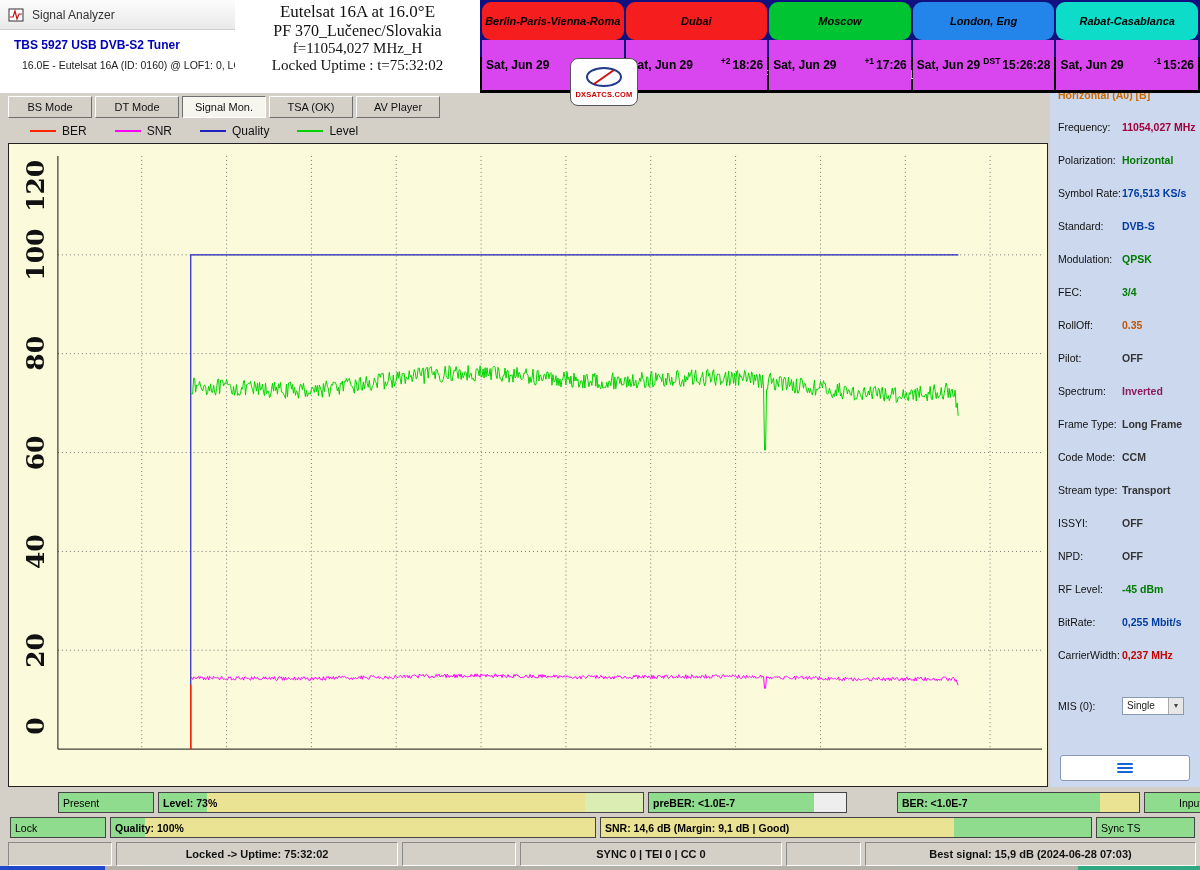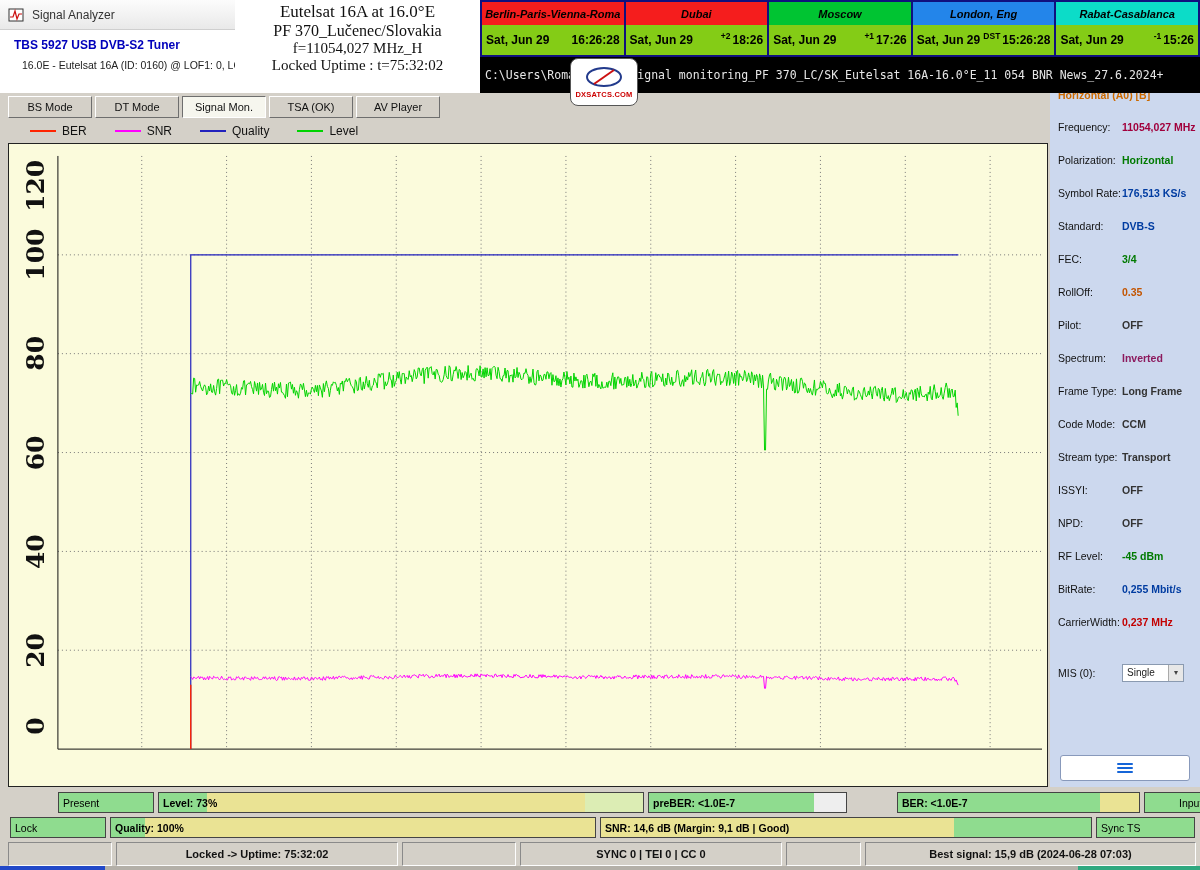--- a/index.html
+++ b/index.html
@@ -16,22 +16,22 @@
 
 .overlay{position:absolute;left:235px;top:0;width:245px;height:82px;background:#fff;font-family:"Liberation Serif",serif;color:#101010;text-align:center;z-index:5;}
 .ov1{font-size:17px;padding-top:2px;}
 .ov2{font-size:16px;}
 .ov3{font-size:15px;}
 .ov4{font-size:15px;}
 
 
 .clocks{position:absolute;left:480px;top:0;width:720px;height:57px;display:grid;grid-template-columns:repeat(5,1fr);background:#10107e;border:2px solid #10107e;gap:2px;z-index:4;}
 .clock{display:flex;flex-direction:column;min-width:0;}
-.clock-city{height:23px;display:flex;align-items:center;justify-content:center;font-style:italic;font-weight:bold;font-size:11px;color:#000;white-space:nowrap;overflow:hidden;}
-.clock-time{flex:1;background:#84cc16;display:flex;align-items:center;padding:8px 4px;font-weight:bold;font-size:12px;color:#000;text-align:center;}
+.clock-city{height:38px;display:flex;align-items:center;justify-content:center;font-style:italic;font-weight:bold;font-size:11px;color:#000;white-space:nowrap;overflow:hidden;border-radius:9px;}
+.clock-time{flex:1;background:#d946ef;display:flex;align-items:center;padding:18px 4px;font-weight:bold;font-size:12px;color:#000;text-align:center;}
 .cdate{white-space:nowrap;}
 .coff{font-size:8.5px;margin-left:auto;padding:0 2px;transform:translateY(-4px);}
 .ctime{white-space:nowrap;}
 
 
 .terminal{position:absolute;left:480px;top:57px;width:720px;height:36px;background:#000;color:#e6e6e6;font-family:"DejaVu Sans Mono",monospace;font-size:11.5px;display:flex;align-items:center;padding-left:5px;z-index:3;white-space:nowrap;overflow:hidden;}
 
 
 .tabs{position:absolute;left:8px;top:96px;height:22px;display:flex;gap:3px;z-index:2;}
 .tab{min-width:84px;height:22px;font-size:11px;font-family:inherit;background:#d4d0c8;border:1px solid;border-color:#fff #6e6e6e #6e6e6e #fff;color:#111;cursor:pointer;}
@@ -233,20 +233,24 @@
         </div>
         <div class="prow">
           <span class="plabel">Symbol Rate:</span>
           <span class="pvalue" style="color: rgb(0, 60, 161);">176,513 KS/s</span>
         </div>
         <div class="prow">
           <span class="plabel">Standard:</span>
           <span class="pvalue" style="color: rgb(0, 60, 161);">DVB-S</span>
         </div>
         <div class="prow">
+          <span class="plabel">Modulation:</span>
+          <span class="pvalue" style="color: rgb(0, 122, 0);">QPSK</span>
+        </div>
+        <div class="prow">
           <span class="plabel">FEC:</span>
           <span class="pvalue" style="color: rgb(0, 122, 0);">3/4</span>
         </div>
         <div class="prow">
           <span class="plabel">RollOff:</span>
           <span class="pvalue" style="color: rgb(195, 85, 0);">0.35</span>
         </div>
         <div class="prow">
           <span class="plabel">Pilot:</span>
           <span class="pvalue" style="color: rgb(51, 51, 51);">OFF</span>

